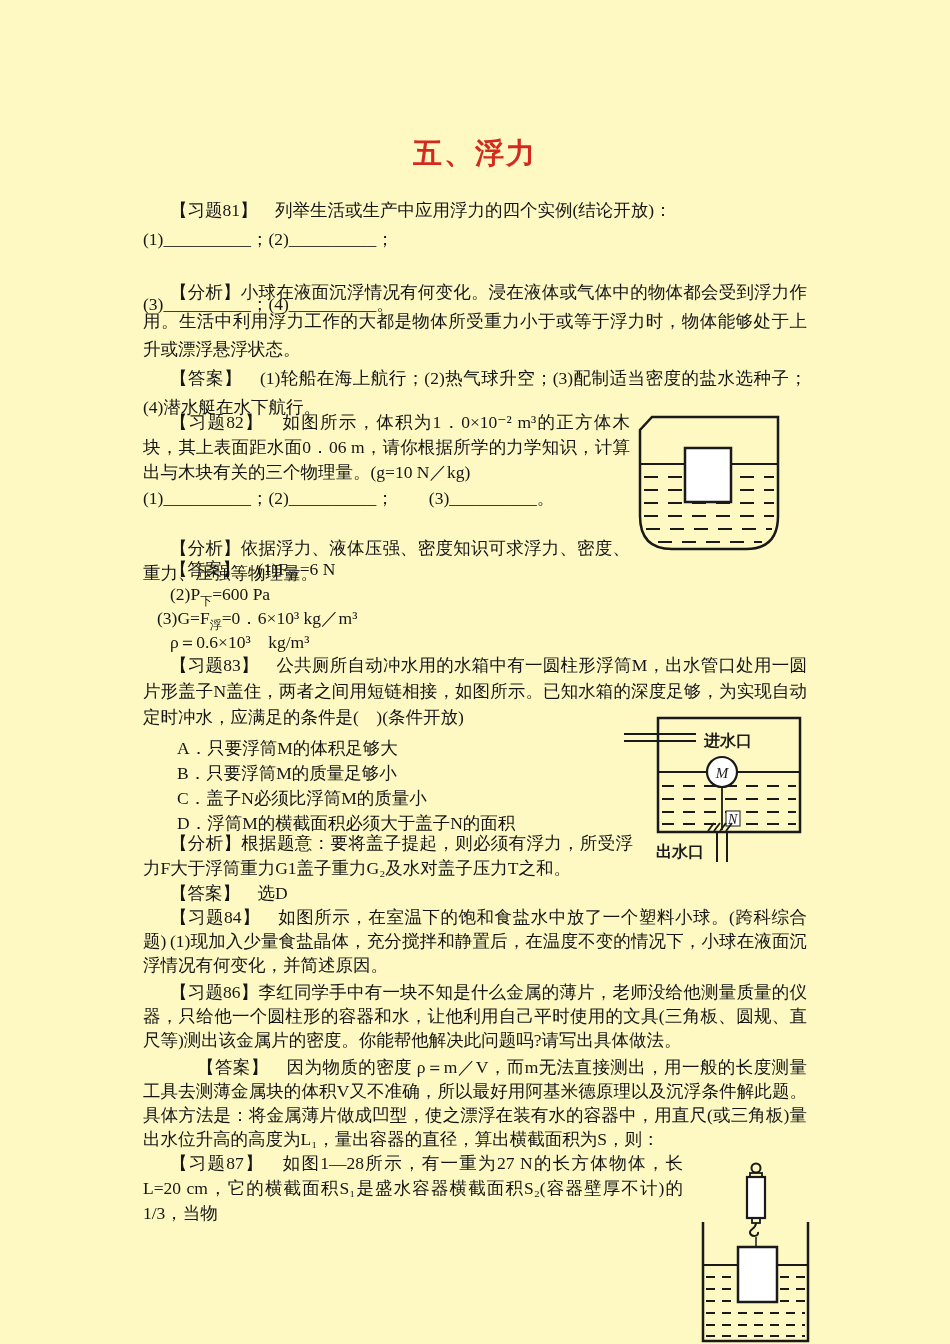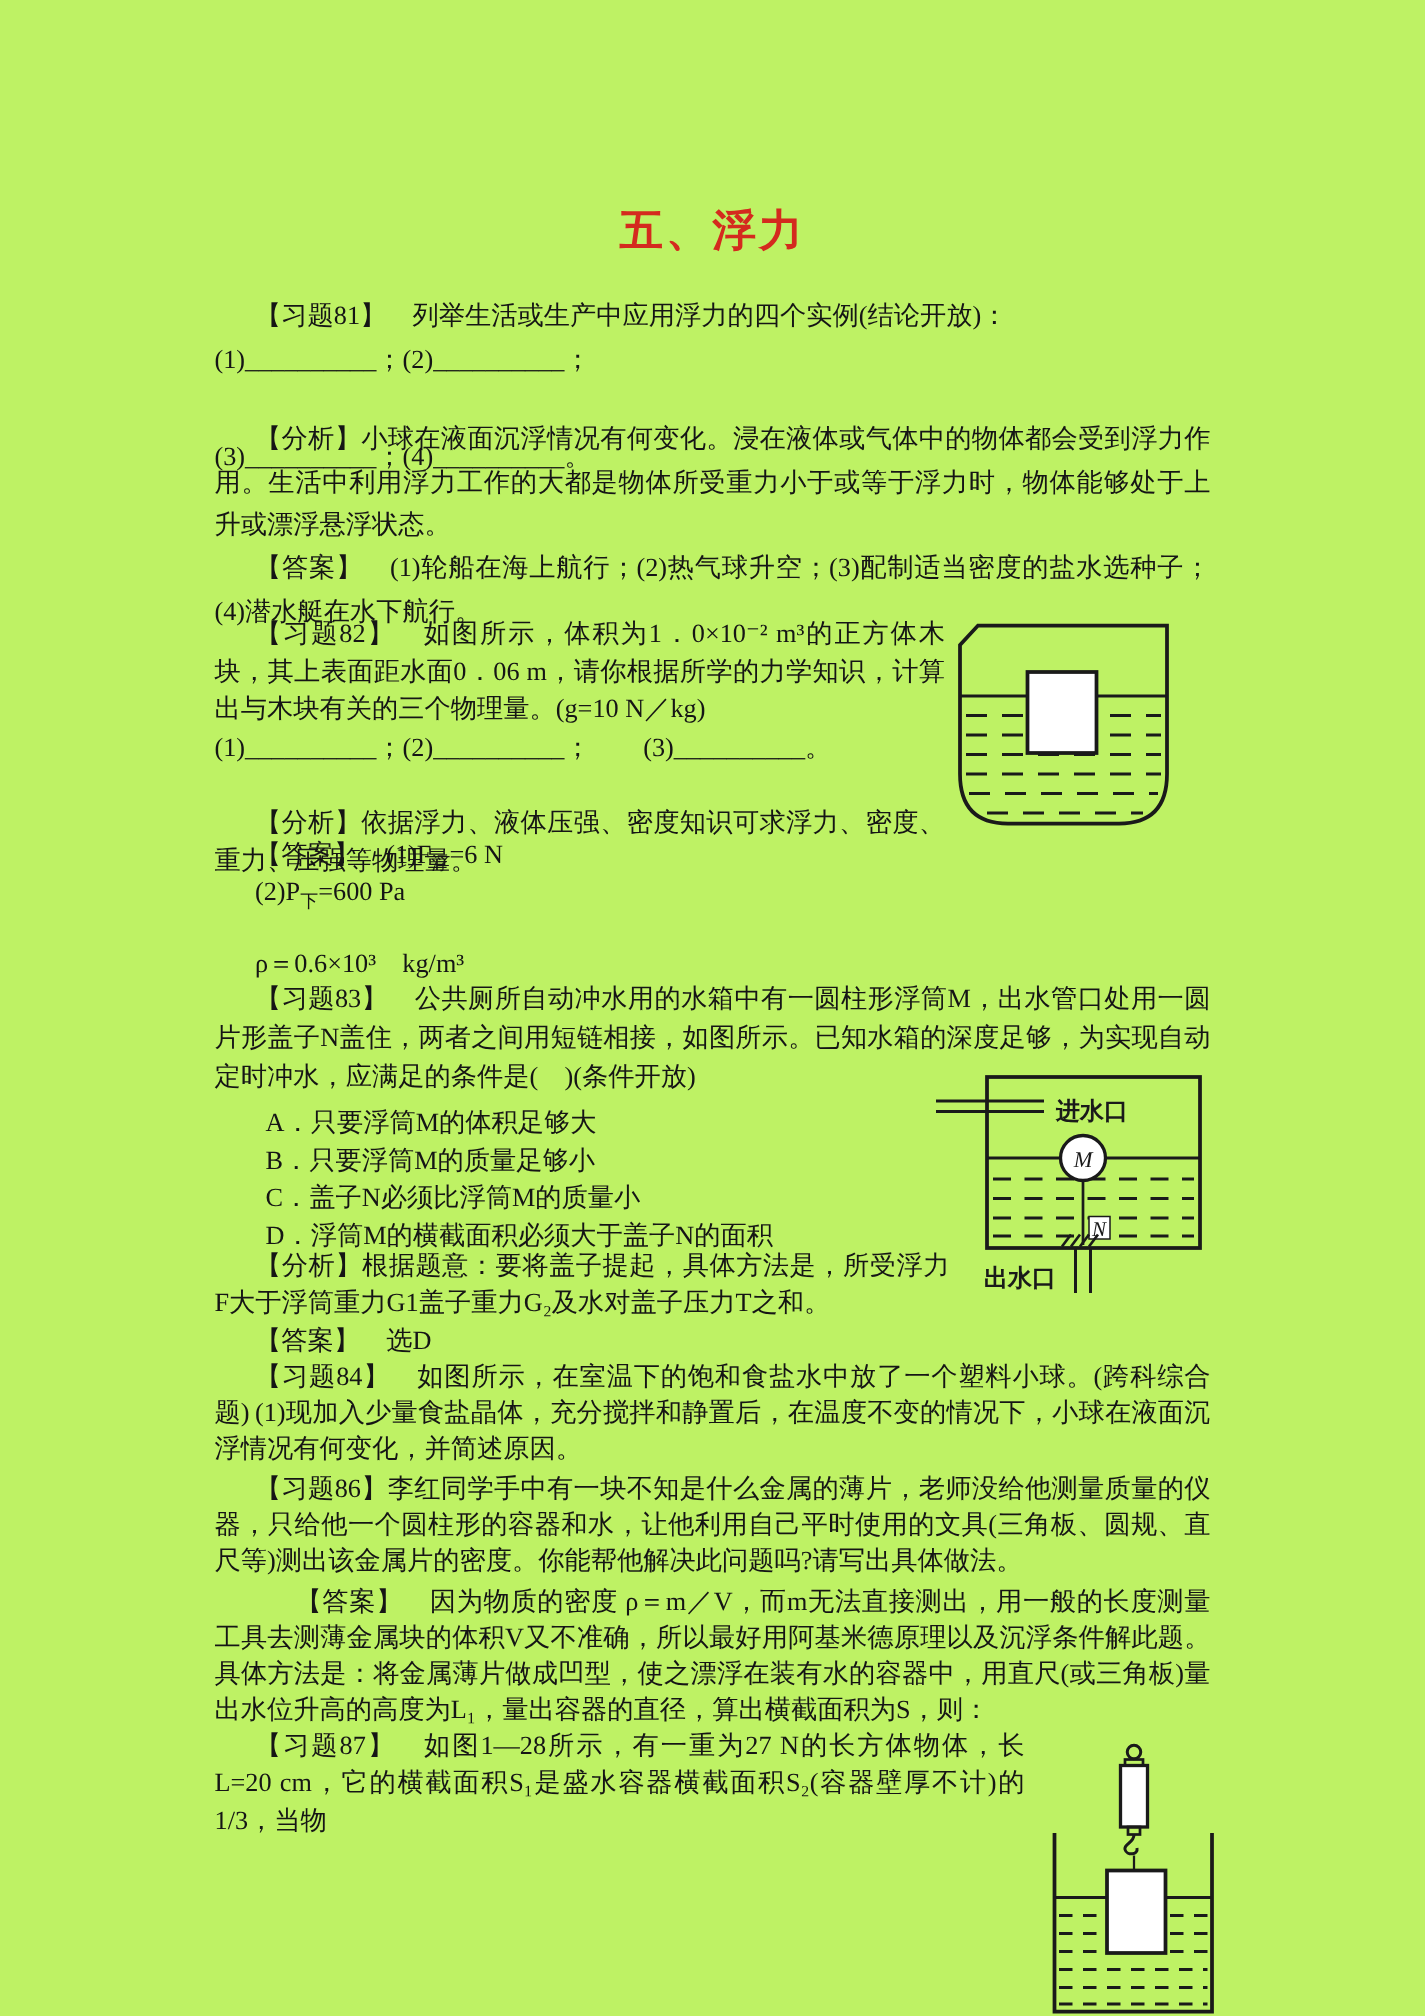--- a/index.html
+++ b/index.html
@@ -1,19 +1,19 @@
 <!DOCTYPE html>
 <html><head>
 <meta charset="utf-8">
 <style>
   * { margin:0; padding:0; box-sizing:border-box; }
   html,body { background:#888; }
   .page {
     position:relative; width:950px; height:1344px; margin:0 auto;
-    background:#bef264; overflow:hidden;
+    background:#fef9c3; overflow:hidden;
     font-family:"Liberation Serif","DejaVu Serif",serif;
     color:#151515;
   }
   .title {
     position:absolute; top:134px; left:0; width:100%;
     text-align:center; font-size:29px; font-weight:bold; letter-spacing:2px;
   }
   .p {
     position:absolute; left:143px; width:664px;
     font-size:17.5px; line-height:28.5px; text-align:justify;
@@ -41,20 +41,21 @@
   <div class="p nj" style="top:225px;">(1)__________；(2)__________；</div>
   <div class="p nj" style="top:254px;margin-top:36px;">(3)__________；(4)__________。</div>
   <div class="p ind" style="top:278px;">【分析】小球在液面沉浮情况有何变化。浸在液体或气体中的物体都会受到浮力作用。生活中利用浮力工作的大都是物体所受重力小于或等于浮力时，物体能够处于上升或漂浮悬浮状态。</div>
   <div class="p ind" style="top:364px;">【答案】　(1)轮船在海上航行；(2)热气球升空；(3)配制适当密度的盐水选种子；(4)潜水艇在水下航行。</div>
 
   <div class="p ind lh25" style="top:410px;width:487px;">【习题82】　如图所示，体积为1．0×10⁻² m³的正方体木块，其上表面距水面0．06 m，请你根据所学的力学知识，计算出与木块有关的三个物理量。(g=10 N／kg)</div>
   <div class="p nj lh25" style="top:486px;width:560px;">(1)__________；(2)__________；　　(3)__________。</div>
   <div class="p ind lh25" style="top:536px;width:487px;">【分析】依据浮力、液体压强、密度知识可求浮力、密度、重力、压强等物理量。</div>
   <div class="p nj lh25" style="top:557px;left:170px;width:450px;">【答案】　(1)F<sub>浮</sub>=6 N</div>
   <div class="p nj lh25" style="top:582px;left:170px;width:450px;">(2)P<sub>下</sub>=600 Pa</div>
+  <div class="p nj lh25" style="top:606px;left:157px;width:450px;">(3)G=F<sub>浮</sub>=0．6×10³ kg／m³</div>
   <div class="p nj lh25" style="top:630px;left:170px;width:450px;">ρ＝0.6×10³　kg/m³</div>
 
   <svg class="fig" style="left:628px;top:412px;" width="170" height="142" viewBox="0 0 170 142">
     <line x1="12" y1="52" x2="150" y2="52" stroke-width="2"></line>
     <g stroke-width="2" stroke-dasharray="14 10">
       <line x1="16" y1="65" x2="146" y2="65"></line>
       <line x1="16" y1="78" x2="146" y2="78"></line>
       <line x1="16" y1="91" x2="146" y2="91"></line>
       <line x1="16" y1="104" x2="146" y2="104"></line>
       <line x1="18" y1="117" x2="144" y2="117"></line>
@@ -62,21 +63,21 @@
     </g>
     <rect x="57" y="36" width="46" height="54" fill="#ffffff" stroke-width="2.5"></rect>
     <path d="M24,5 L150,5 L150,104 Q150,137 118,137 L44,137 Q12,137 12,104 L12,18 Z" fill="none" stroke-width="2.5"></path>
   </svg>
 
   <div class="p ind lh26" style="top:652px;">【习题83】　公共厕所自动冲水用的水箱中有一圆柱形浮筒M，出水管口处用一圆片形盖子N盖住，两者之间用短链相接，如图所示。已知水箱的深度足够，为实现自动定时冲水，应满足的条件是(　)(条件开放)</div>
   <div class="p nj lh25" style="top:761px;left:177px;width:430px;">B．只要浮筒M的质量足够小</div>
   <div class="p nj lh25" style="top:736px;left:177px;width:430px;">A．只要浮筒M的体积足够大</div>
   <div class="p nj lh25" style="top:786px;left:177px;width:430px;">C．盖子N必须比浮筒M的质量小</div>
   <div class="p nj lh25" style="top:811px;left:177px;width:430px;">D．浮筒M的横截面积必须大于盖子N的面积</div>
-  <div class="p ind lh25" style="top:831px;width:490px;">【分析】根据题意：要将盖子提起，具体方法是，所受浮力F大于浮筒重力G1盖子重力G₂及水对盖子压力T之和。</div>
+  <div class="p ind lh25" style="top:831px;width:490px;">【分析】根据题意：要将盖子提起，则必须有浮力，所受浮力F大于浮筒重力G1盖子重力G₂及水对盖子压力T之和。</div>
   <div class="p ind nj lh25" style="top:881px;">【答案】　选D</div>
 
   <svg class="fig" style="left:622px;top:712px;" width="188" height="152" viewBox="0 0 188 152">
     <line x1="2" y1="22" x2="74" y2="22" stroke-width="2"></line>
     <line x1="2" y1="29" x2="74" y2="29" stroke-width="2"></line>
     <text x="82" y="34" font-size="16" font-weight="bold">进水口</text>
     <line x1="36" y1="60" x2="178" y2="60" stroke-width="2"></line>
     <g stroke-width="2" stroke-dasharray="12 9">
       <line x1="40" y1="74" x2="174" y2="74"></line>
       <line x1="40" y1="87" x2="174" y2="87"></line>

